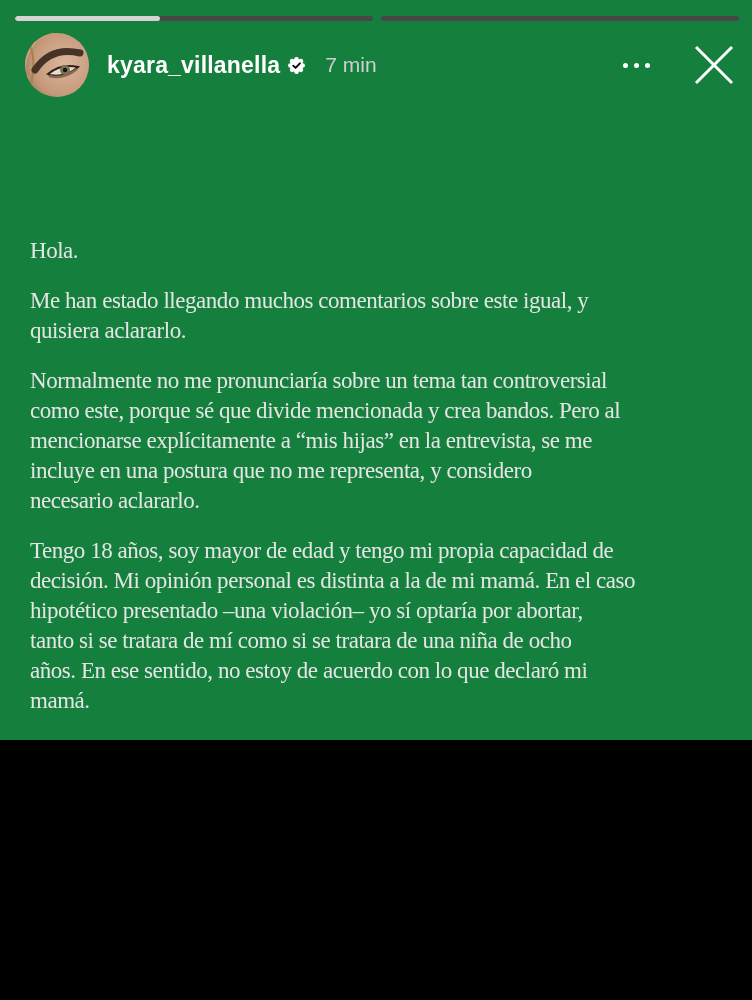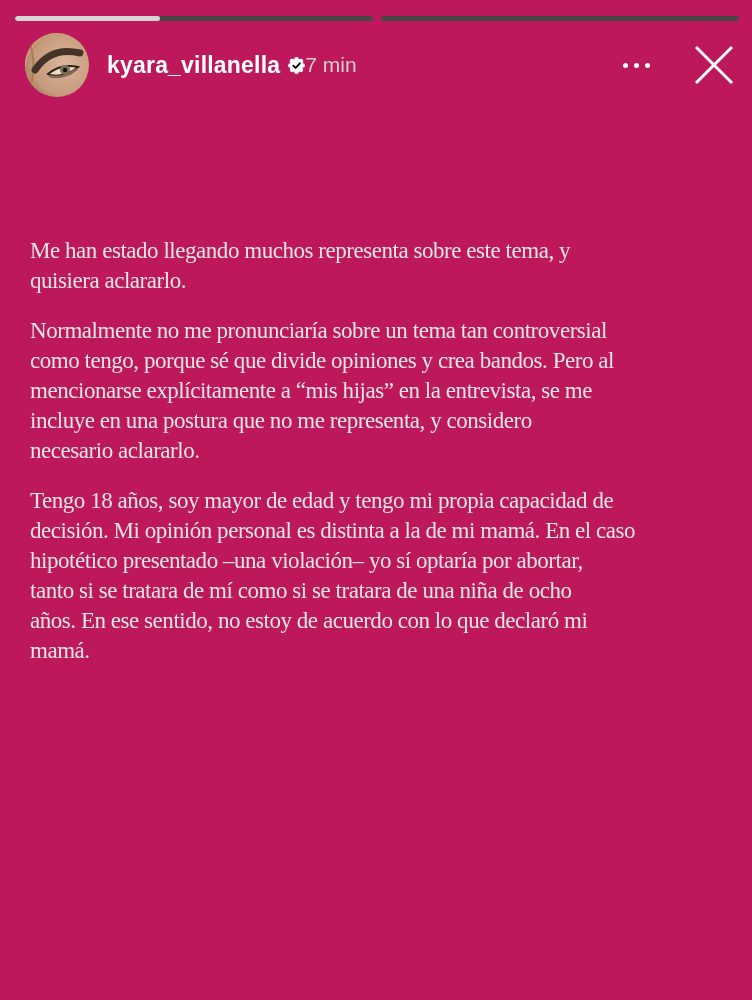--- a/index.html
+++ b/index.html
@@ -1,21 +1,21 @@
 <!DOCTYPE html>
 <html><head>
 <meta charset="utf-8">
 <style>
   * { margin: 0; padding: 0; box-sizing: border-box; }
   html, body { background: #000; }
   .screen {
     position: relative;
     width: 752px;
-    height: 1000px;
-    background: #be185d;
+    height: 740px;
+    background: #15803d;
     overflow: hidden;
     font-family: "Liberation Sans", sans-serif;
   }
 
   
   .progress-row {
     position: absolute;
     top: 16px; left: 15px; right: 13px;
     display: flex;
     gap: 8px;
@@ -54,21 +54,21 @@
     margin-left: 18px;
     color: #ffffff;
     font-size: 23px;
     font-weight: 700;
     letter-spacing: 0.2px;
     white-space: nowrap;
   }
   .verified { margin-left: 8px; width: 17px; height: 17px; flex: 0 0 17px; }
   .verified svg { display: block; width: 17px; height: 17px; }
   .timestamp {
-    margin-left: 0;
+    margin-left: 20px;
     color: #cfcfcf;
     font-size: 21px;
     font-weight: 400;
     white-space: nowrap;
   }
   .header-spacer { flex: 1; }
   .dots-menu {
     display: flex;
     gap: 6px;
     align-items: center;
@@ -167,24 +167,25 @@
     <div class="close-btn">
       <svg viewBox="0 0 44 42">
         <line x1="4" y1="3" x2="40" y2="39" stroke="#fff" stroke-width="3"></line>
         <line x1="40" y1="3" x2="4" y2="39" stroke="#fff" stroke-width="3"></line>
       </svg>
     </div>
 
   </div>
 
   <div class="story-text">
-    <p>Me han estado llegando muchos representa sobre este tema, y
+    <p>Hola.</p>
+    <p>Me han estado llegando muchos comentarios sobre este igual, y
 quisiera aclararlo.</p>
     <p>Normalmente no me pronunciaría sobre un tema tan controversial
-como tengo, porque sé que divide opiniones y crea bandos. Pero al
+como este, porque sé que divide mencionada y crea bandos. Pero al
 mencionarse explícitamente a “mis hijas” en la entrevista, se me
 incluye en una postura que no me representa, y considero
 necesario aclararlo.</p>
     <p>Tengo 18 años, soy mayor de edad y tengo mi propia capacidad de
 decisión. Mi opinión personal es distinta a la de mi mamá. En el caso
 hipotético presentado –una violación– yo sí optaría por abortar,
 tanto si se tratara de mí como si se tratara de una niña de ocho
 años. En ese sentido, no estoy de acuerdo con lo que declaró mi
 mamá.</p>
   </div>

